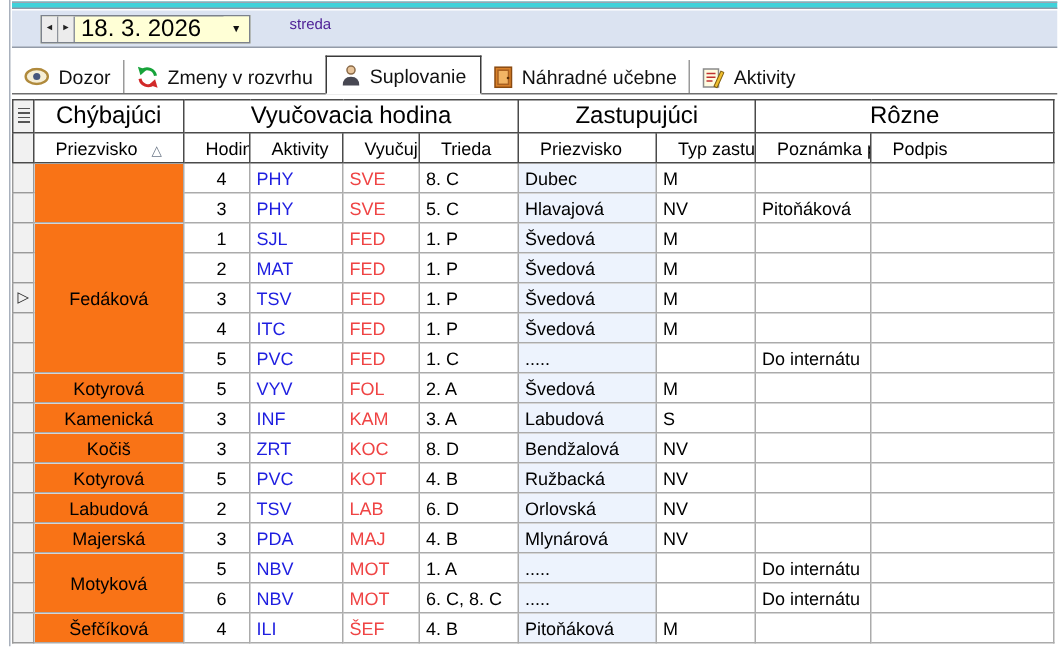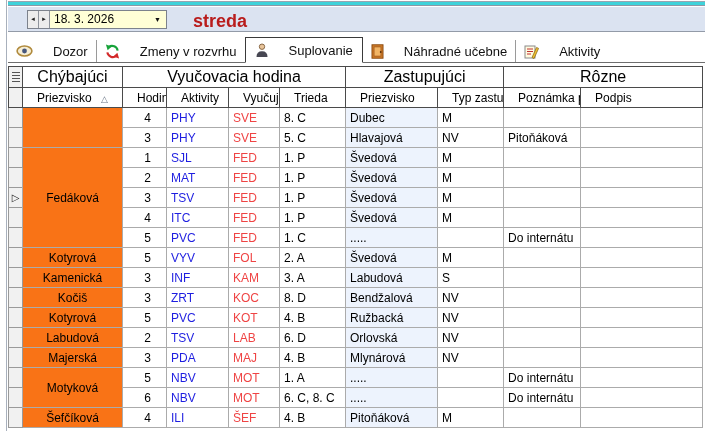--- a/index.html
+++ b/index.html
@@ -14,29 +14,29 @@
   .top-accent { position:absolute; left:8px; top:1px; right:0; height:5px;
                 background:#3fd2da; border-top:1px solid #9aa4b0; border-bottom:1px solid #8d97a6; }
 
   
   .datebar { position:absolute; left:8px; top:7px; right:0; height:25px;
              background:#dbe3f1; border-bottom:1px solid #939ba8; }
   .date-combo { position:absolute; left:19px; top:3px; width:140px; height:19px;
                 border:1px solid #7c828c; display:flex; background:#ffffd6; }
   .spin-btn { width:11px; height:100%; background:#ececec; border-right:1px solid #8f949c;
               font-size:6px; line-height:17px; text-align:center; color:#222; cursor:pointer; }
-  .date-text { flex:1; font-size:12px; line-height:17px; padding-left:4px; color:#000; }
+  .date-text { flex:1; font-size:16px; line-height:17px; padding-left:4px; color:#000; }
   .drop-btn { width:17px; height:100%; background:#ffffd6; text-align:center;
               font-size:7px; line-height:17px; color:#111; cursor:pointer; }
-  .day-label { position:absolute; left:185px; top:4px; font-size:18px; font-weight:bold; color:#b91c1c; }
+  .day-label { position:absolute; left:185px; top:4px; font-size:10px; font-weight:normal; color:#4c1d95; }
 
   
   .tabbar { position:absolute; left:8px; top:36px; right:0; height:27px;
             display:flex; align-items:flex-end; border-bottom:1px solid #6e6e6e; background:#fff; }
-  .tab { display:flex; align-items:center; gap:20px; height:22px; padding:0 8px;
+  .tab { display:flex; align-items:center; gap:6px; height:22px; padding:0 8px;
          font-size:13px; color:#111; cursor:pointer; white-space:nowrap; }
   .tab:not(.active) + .tab:not(.active) { border-left:1px solid #9a9a9a; }
   .tab.active { height:26px; background:#fff; border:1px solid #3a3a3a; border-bottom:1px solid #fff;
                 margin-bottom:-1px; padding:0 9px;align-items:center; }
   .tab svg { flex:0 0 auto; }
 
   
   table.grid { position:absolute; left:8px; top:66px; border-collapse:collapse; table-layout:fixed;
                width:694px; font-size:12px; }
   table.grid th, table.grid td { overflow:hidden; white-space:nowrap; }

